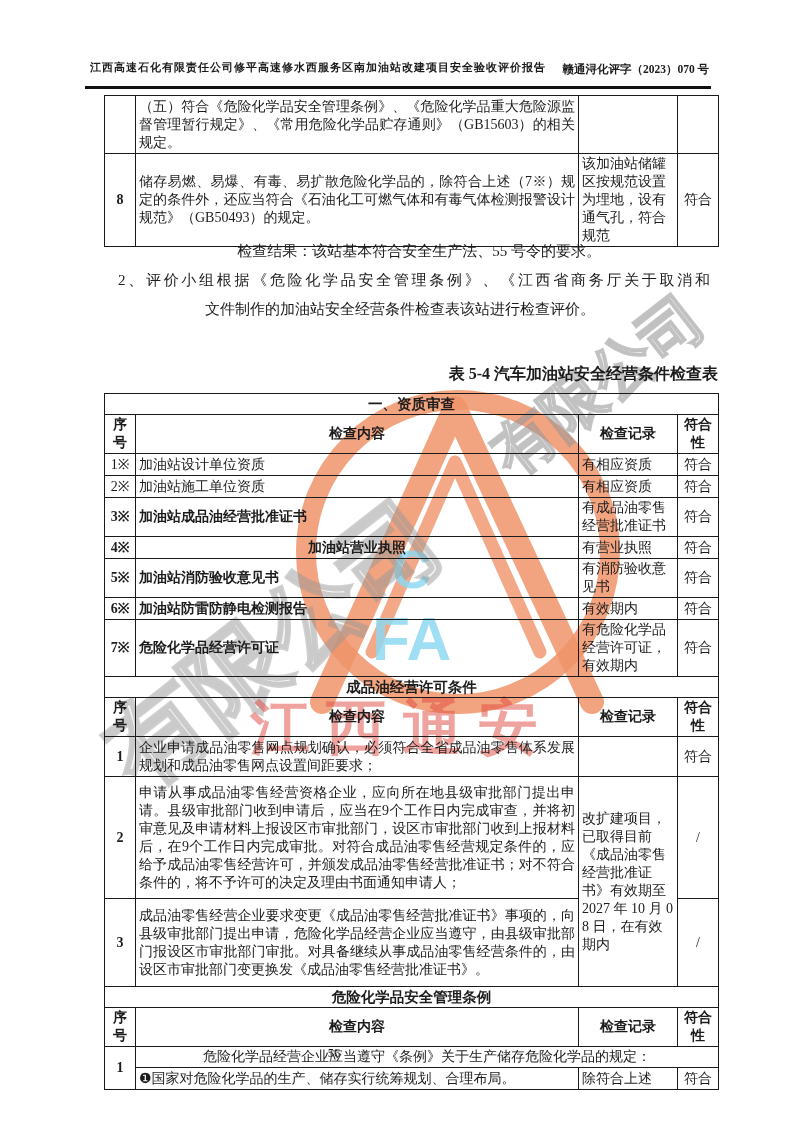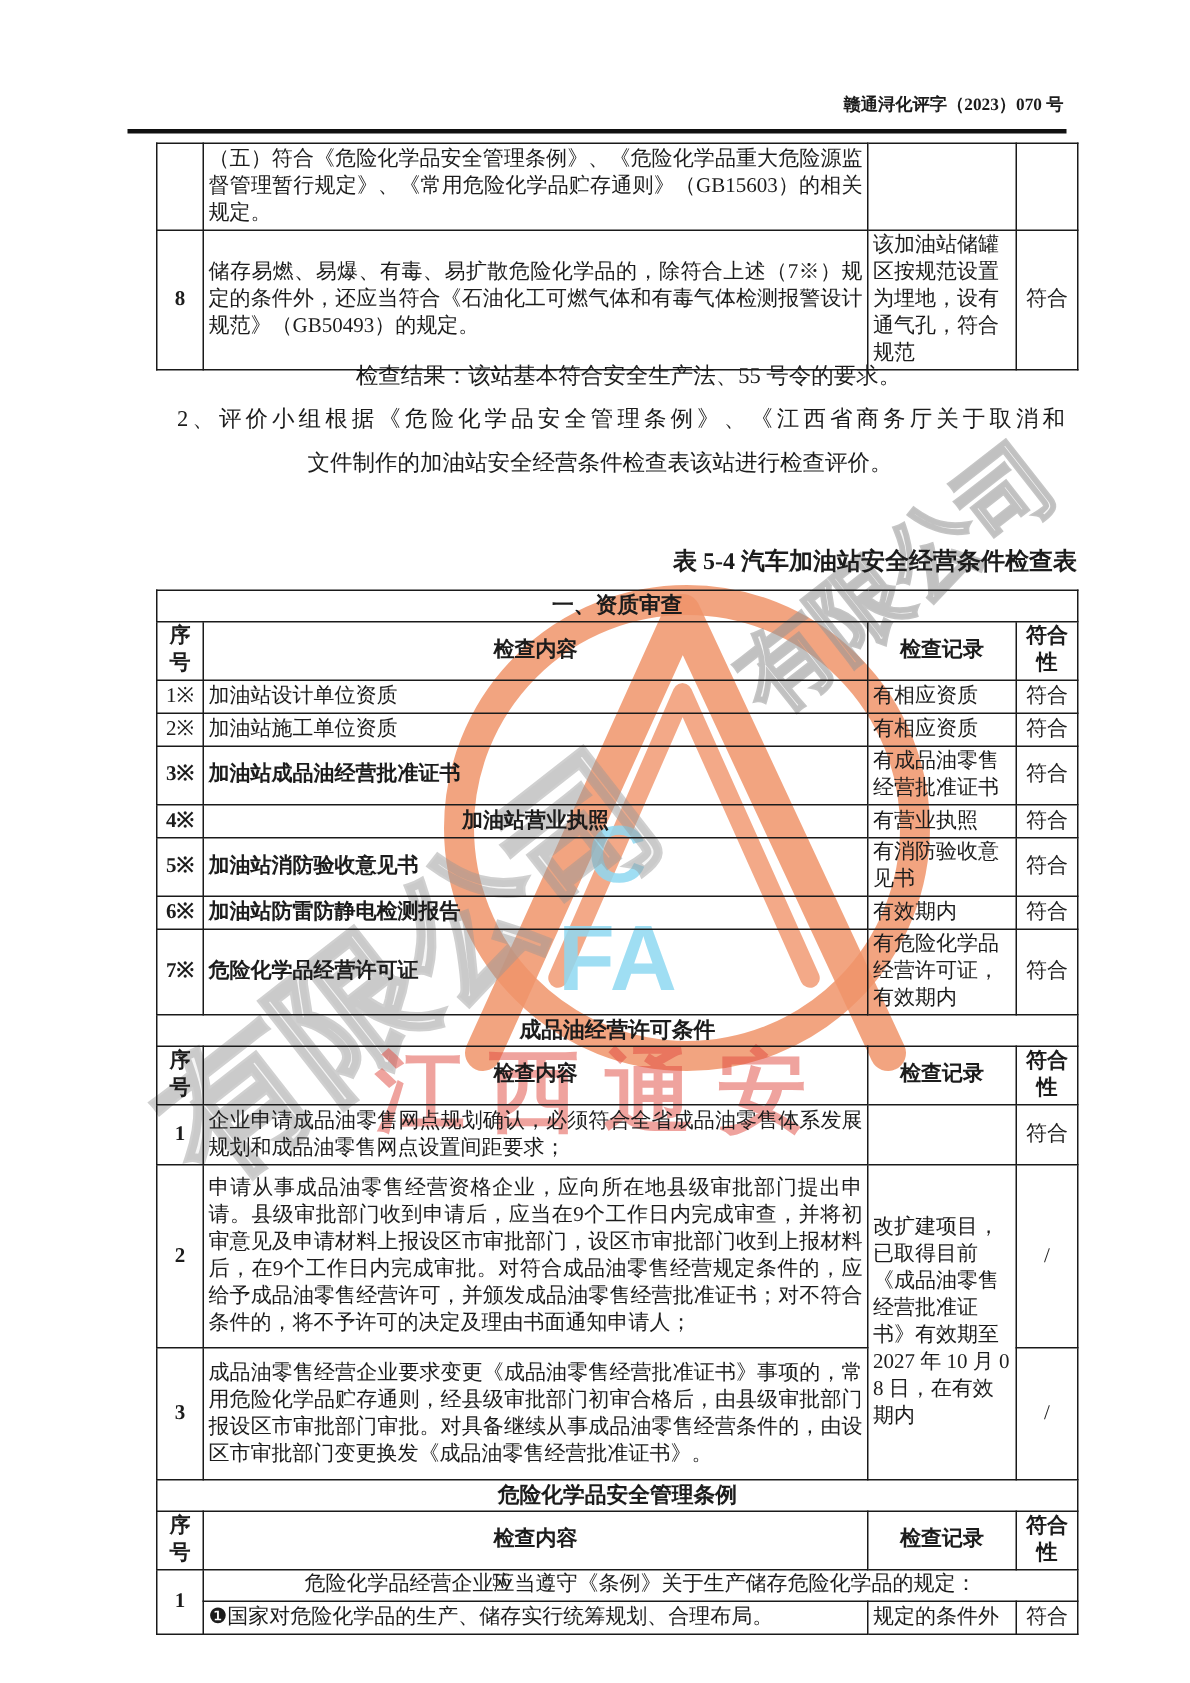--- a/index.html
+++ b/index.html
@@ -79,20 +79,21 @@
       <path d="M 455 408 L 322 702 M 455 408 L 592 702" fill="none" stroke="#F0946A" stroke-width="24" stroke-linecap="round" opacity="0.85"></path>
       <path d="M 455 462 L 372 652 M 455 462 L 540 652" fill="none" stroke="#F0946A" stroke-width="13" stroke-linecap="round" opacity="0.8"></path>
       <text x="392" y="588" font-size="54" font-weight="bold" fill="#8FD9F2" opacity="0.85" font-family="Liberation Sans, sans-serif">C</text>
       <text x="372" y="660" font-size="62" font-weight="bold" fill="#8FD9F2" opacity="0.85" font-family="Liberation Sans, sans-serif">FA</text>
     </svg>
     <div class="wm-gray wm-gray-1">有限公司</div>
     <div class="wm-gray wm-gray-2">有限公司</div>
     <div class="wm-red">江西通安</div>
   </div>
 
+  <div class="abs" id="header-left">江西高速石化有限责任公司修平高速修水西服务区南加油站改建项目安全验收评价报告</div>
   <div class="abs" id="header-right">赣通浔化评字（2023）070 号</div>
   <div class="abs" id="header-rule"></div>
 
   <table class="abs" id="top-table">
     <colgroup>
         <col style="width:31px">
         <col style="width:443px">
         <col style="width:99px">
         <col style="width:41px">
       </colgroup>
@@ -197,40 +198,40 @@
       <td class="comp">符合</td>
     </tr>
     <tr class="h122">
       <td class="seq bold">2</td>
       <td class="cont">申请从事成品油零售经营资格企业，应向所在地县级审批部门提出申请。县级审批部门收到申请后，应当在9个工作日内完成审查，并将初审意见及申请材料上报设区市审批部门，设区市审批部门收到上报材料后，在9个工作日内完成审批。对符合成品油零售经营规定条件的，应给予成品油零售经营许可，并颁发成品油零售经营批准证书；对不符合条件的，将不予许可的决定及理由书面通知申请人；</td>
       <td class="rec" rowspan="2" style="text-align:left;">改扩建项目，已取得目前《成品油零售经营批准证书》有效期至 2027 年 10 月 08 日，在有效期内</td>
       <td class="comp">/</td>
     </tr>
     <tr class="h88">
       <td class="seq bold">3</td>
-      <td class="cont">成品油零售经营企业要求变更《成品油零售经营批准证书》事项的，常用危险化学品贮存通则，经县级审批部门初审合格后，由县级审批部门报设区市审批部门审批。对具备继续从事成品油零售经营条件的，由设区市审批部门变更换发《成品油零售经营批准证书》。</td>
+      <td class="cont">成品油零售经营企业要求变更《成品油零售经营批准证书》事项的，向县级审批部门提出申请，危险化学品经营企业应当遵守，由县级审批部门报设区市审批部门审批。对具备继续从事成品油零售经营条件的，由设区市审批部门变更换发《成品油零售经营批准证书》。</td>
       <td class="comp">/</td>
     </tr>
 
     <tr class="h21">
       <td class="sec-h" colspan="4">危险化学品安全管理条例</td>
     </tr>
     <tr class="h22">
       <td class="col-h">序号</td>
       <td class="col-h">检查内容</td>
       <td class="col-h">检查记录</td>
       <td class="col-h">符合性</td>
     </tr>
     <tr class="h21">
       <td class="seq bold" rowspan="2">1</td>
       <td colspan="3" style="text-align:center;">危险化学品经营企业应当遵守《条例》关于生产储存危险化学品的规定：</td>
     </tr>
     <tr class="h22">
       <td class="cont" style="text-align:left;">❶国家对危险化学品的生产、储存实行统筹规划、合理布局。</td>
-      <td class="rec">规定的条件外</td>
+      <td class="rec">除符合上述</td>
       <td class="comp">符合</td>
     </tr>
   </tbody>
     </table>
 
   <div class="abs" id="page-num">56</div>
 
 </div>
 
 </body></html>

